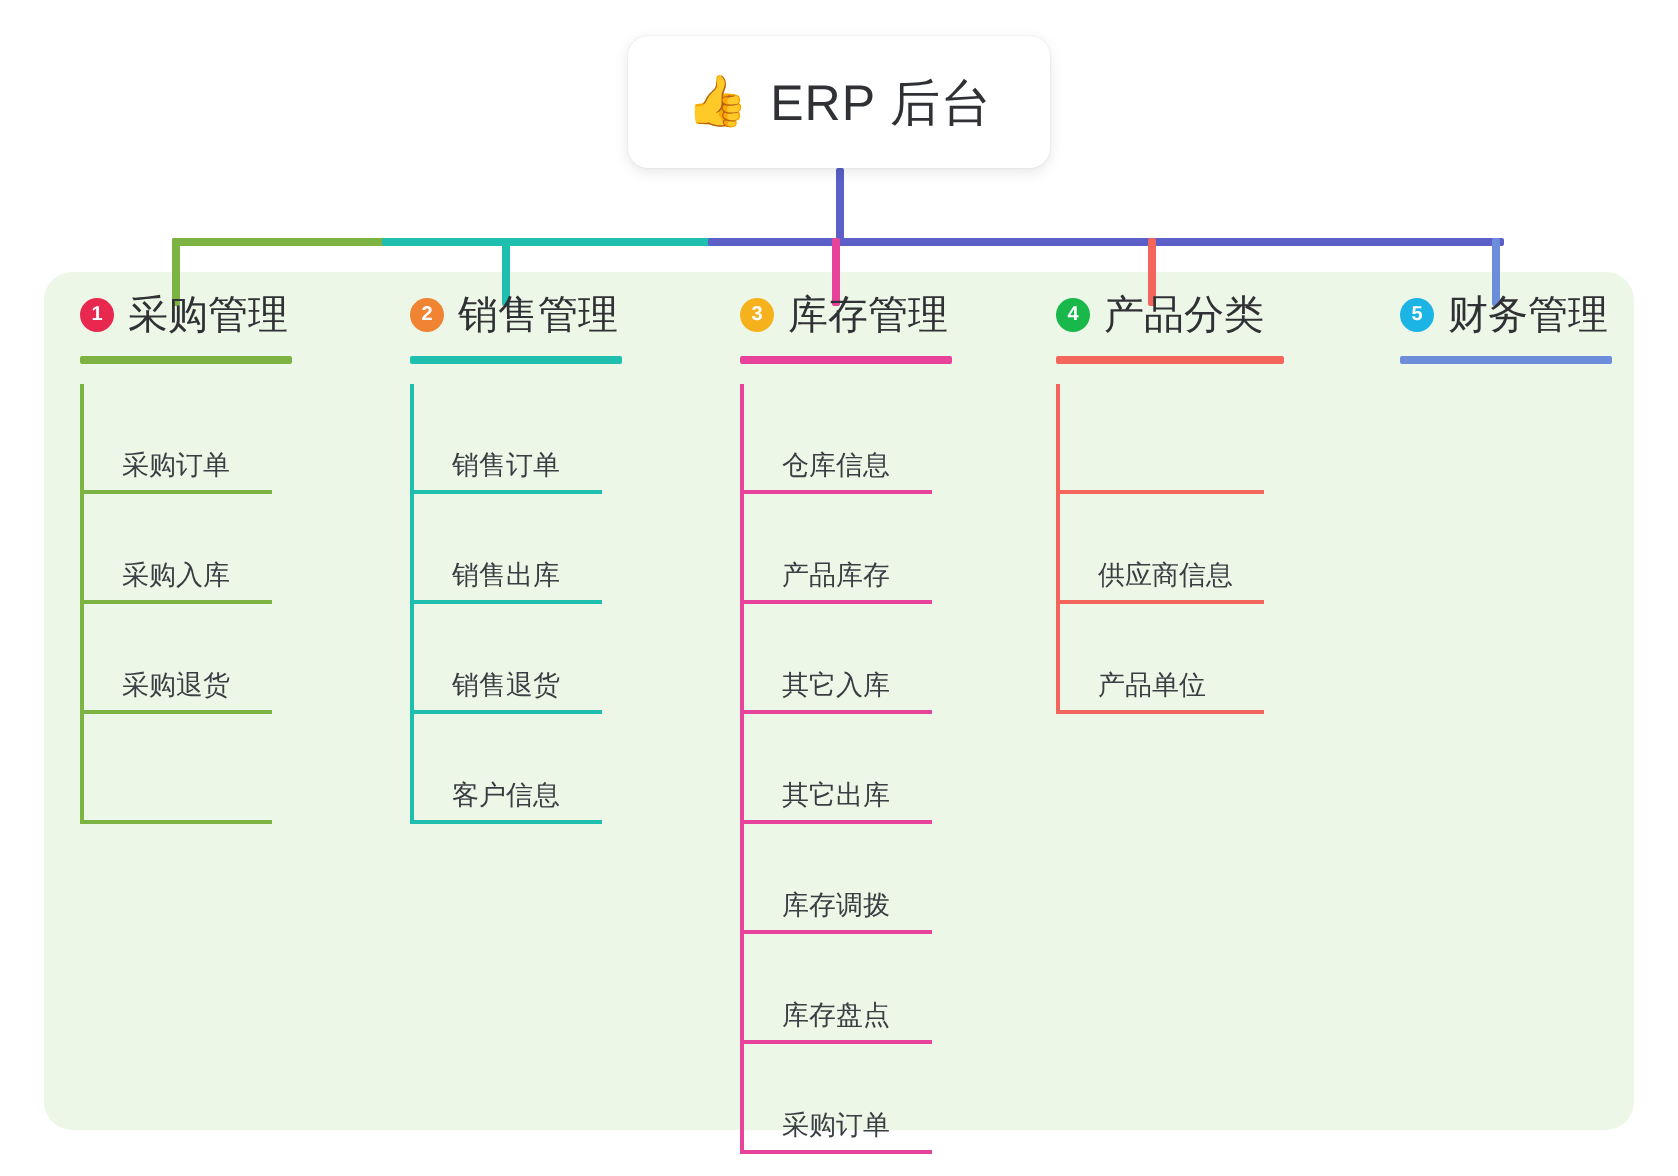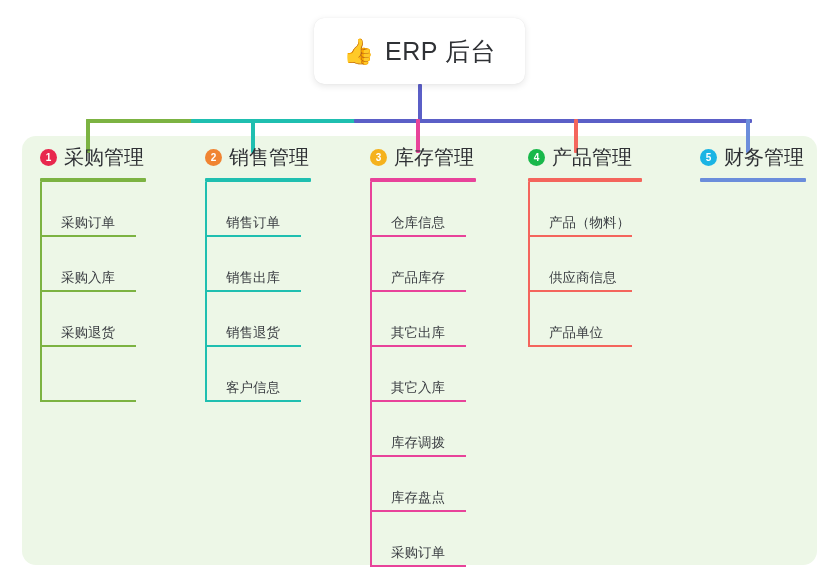--- a/index.html
+++ b/index.html
@@ -42,21 +42,21 @@
   .col-head{display:flex;align-items:center;gap:7px;height:25px;}
   .badge{
     width:17px;height:17px;border-radius:50%;
     display:flex;align-items:center;justify-content:center;
     color:#fff;font-size:10px;font-weight:bold;line-height:1;
     flex:none;
   }
   .col-title{font-size:20px;color:#2f3135;white-space:nowrap;}
   .col-rule{height:4px;border-radius:1px;margin-top:8px;}
 
-  .leaves{position:relative;margin-top:0;}
+  .leaves{position:relative;margin-top:10px;}
   .rail{position:absolute;left:0;top:0;width:2px;}
   .leaf{
     position:relative;height:55px;
     display:flex;align-items:flex-end;
     box-sizing:border-box;
   }
   .leaf-label{
     font-size:13.5px;color:#3a3d42;white-space:nowrap;
     padding-left:21px;padding-bottom:5px;
   }
@@ -150,51 +150,50 @@
           <div class="rail" style="background: rgb(232, 67, 154); height: 385px;"></div>
           <div class="leaf">
             <span class="leaf-label">仓库信息</span>
             <div class="leaf-ul" style="background: rgb(232, 67, 154); width: 96px;"></div>
           </div>
           <div class="leaf">
             <span class="leaf-label">产品库存</span>
             <div class="leaf-ul" style="background: rgb(232, 67, 154); width: 96px;"></div>
           </div>
           <div class="leaf">
+            <span class="leaf-label">其它入库</span>
+            <div class="leaf-ul" style="background: rgb(232, 67, 154); width: 96px;"></div>
+          </div>
+          <div class="leaf">
             <span class="leaf-label">其它出库</span>
             <div class="leaf-ul" style="background: rgb(232, 67, 154); width: 96px;"></div>
           </div>
           <div class="leaf">
-            <span class="leaf-label">其它入库</span>
-            <div class="leaf-ul" style="background: rgb(232, 67, 154); width: 96px;"></div>
-          </div>
-          <div class="leaf">
             <span class="leaf-label">库存调拨</span>
             <div class="leaf-ul" style="background: rgb(232, 67, 154); width: 96px;"></div>
           </div>
           <div class="leaf">
             <span class="leaf-label">库存盘点</span>
             <div class="leaf-ul" style="background: rgb(232, 67, 154); width: 96px;"></div>
           </div>
           <div class="leaf">
             <span class="leaf-label">采购订单</span>
             <div class="leaf-ul" style="background: rgb(232, 67, 154); width: 96px;"></div>
           </div>
         </div>
       </div>
       <div class="col" style="left: 528px; width: 114px;">
         <div class="col-head">
           <span class="badge" style="background: rgb(25, 184, 75);">4</span>
-          <span class="col-title">产品管理</span>
+          <span class="col-title">产品分类</span>
         </div>
         <div class="col-rule" style="background: rgb(244, 101, 92); width: 114px;"></div>
         <div class="leaves" style="height: 165px;">
           <div class="rail" style="background: rgb(244, 101, 92); height: 165px;"></div>
           <div class="leaf">
-            <span class="leaf-label">产品（物料）</span>
             <div class="leaf-ul" style="background: rgb(244, 101, 92); width: 104px;"></div>
           </div>
           <div class="leaf">
             <span class="leaf-label">供应商信息</span>
             <div class="leaf-ul" style="background: rgb(244, 101, 92); width: 104px;"></div>
           </div>
           <div class="leaf">
             <span class="leaf-label">产品单位</span>
             <div class="leaf-ul" style="background: rgb(244, 101, 92); width: 104px;"></div>
           </div>

